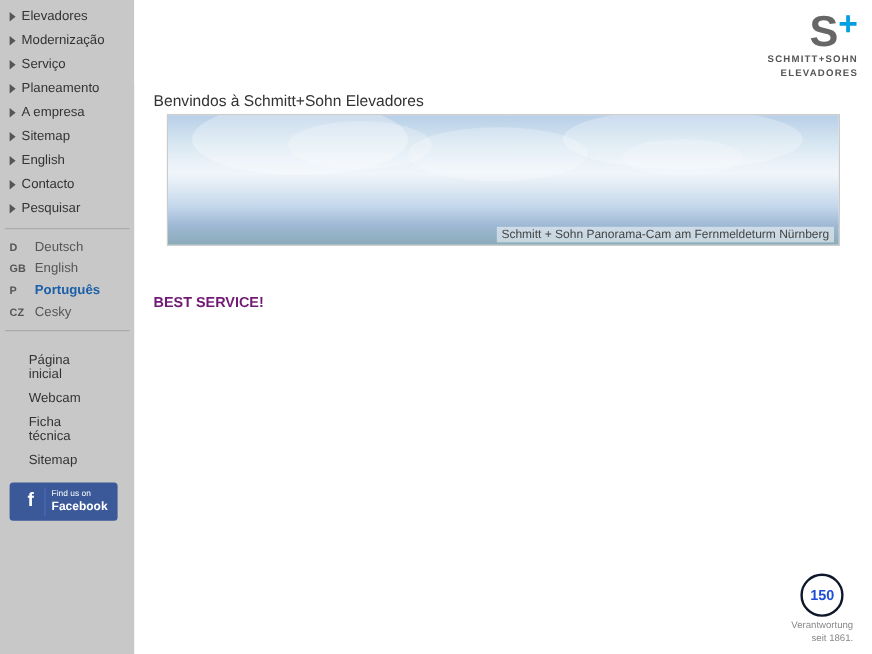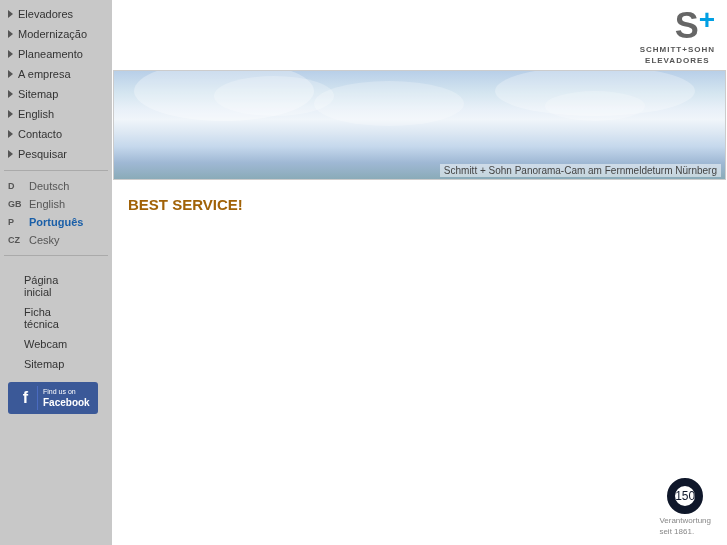--- a/index.html
+++ b/index.html
@@ -140,37 +140,37 @@
       color: #555;
       line-height: 1;
       display: flex;
       align-items: flex-start;
     }
     .logo-s { color: #666; }
     .logo-plus { color: #009fe3; font-size: 28px; margin-top: -2px; }
     .logo-text {
       font-size: 8px;
       color: #555;
-      text-align: center;
+      text-align: right;
       line-height: 1.4;
       letter-spacing: 1px;
       font-weight: bold;
     }
 
     
     #welcome {
       padding: 6px 16px 4px;
       font-size: 13px;
       color: #333;
       font-weight: normal;
     }
 
     
     #hero {
-      margin: 0 1px;
+      margin: 0 27px;
       height: 110px;
       background: linear-gradient(180deg,
         #b8cfe8 0%,
         #d4e5f0 20%,
         #e8f0f8 35%,
         #f0f5fa 45%,
         #e0eaf4 55%,
         #c5d8ec 70%,
         #9fb8d4 85%,
         #8aabb8 100%);
@@ -192,73 +192,78 @@
       right: 4px;
       font-size: 10px;
       color: #444;
       background: rgba(255,255,255,0.5);
       padding: 1px 4px;
     }
 
     
     #best-service {
       padding: 16px 16px 8px;
-      font-size: 15px;
-      font-weight: bold;
-      color: #a16207;
+      font-size: 12px;
+      font-weight: bold;
+      color: #701a75;
+      margin-top: 24px;
     }
 
     
     #footer {
       margin-top: auto;
       display: flex;
       justify-content: flex-end;
       padding: 8px 16px;
       align-items: flex-end;
     }
 
     .anniversary-badge {
       display: flex;
       flex-direction: column;
       align-items: center;
     }
     .badge-circle {
       width: 36px;
       height: 36px;
-      border: 8px solid #0f172a;
+      border: 2px solid #0f172a;
       border-radius: 50%;
       display: flex;
       align-items: center;
       justify-content: center;
       font-size: 12px;
-      font-weight: normal;
-      color: #0f172a;
+      font-weight: bold;
+      color: #1d4ed8;
       background: white;
     }
     .badge-sub {
       font-size: 8px;
       color: #888;
-      text-align: left;
+      text-align: right;
       margin-top: 2px;
       line-height: 1.3;
     }
   </style>
 </head>
 <body>
 
 <div id="sidebar">
 
   <div id="nav-items-container">
       <div class="nav-item">
         <span class="nav-arrow"></span>
         <span>Elevadores</span>
       </div>
       <div class="nav-item">
         <span class="nav-arrow"></span>
         <span>Modernização</span>
+      </div>
+      <div class="nav-item">
+        <span class="nav-arrow"></span>
+        <span>Serviço</span>
       </div>
       <div class="nav-item">
         <span class="nav-arrow"></span>
         <span>Planeamento</span>
       </div>
       <div class="nav-item">
         <span class="nav-arrow"></span>
         <span>A empresa</span>
       </div>
       <div class="nav-item">
@@ -299,22 +304,22 @@
         <span>Cesky</span>
       </div>
     </div>
 
   <div class="sidebar-divider"></div>
 
   <div class="sidebar-bottom">
 
     <div id="bottom-links-container">
         <a class="bottom-link">Página inicial</a>
+        <a class="bottom-link">Webcam</a>
         <a class="bottom-link">Ficha técnica</a>
-        <a class="bottom-link">Webcam</a>
         <a class="bottom-link">Sitemap</a>
       </div>
 
     <div class="facebook-btn">
       <div class="fb-icon">f</div>
       <div class="fb-text">
         <span class="find">Find us on</span>
         <span class="facebook">Facebook</span>
       </div>
     </div>
@@ -329,20 +334,21 @@
         <span class="logo-s">S</span>
         <span class="logo-plus">+</span>
       </div>
       <div class="logo-text">
         <div>SCHMITT+SOHN</div>
         <div>ELEVADORES</div>
       </div>
     </div>
   </div>
 
+  <div id="welcome">Benvindos à Schmitt+Sohn Elevadores</div>
 
   <div id="hero">
 
     <div class="cloud" style="width:180px;height:60px;top:-10px;left:20px;opacity:0.5;"></div>
     <div class="cloud" style="width:120px;height:40px;top:5px;left:100px;opacity:0.4;"></div>
     <div class="cloud" style="width:200px;height:50px;top:-5px;right:30px;opacity:0.45;"></div>
     <div class="cloud" style="width:100px;height:30px;top:20px;right:80px;opacity:0.35;"></div>
     <div class="cloud" style="width:150px;height:45px;top:10px;left:200px;opacity:0.4;"></div>
     <div id="hero-caption">Schmitt + Sohn Panorama-Cam am Fernmeldeturm Nürnberg</div>
   </div>

